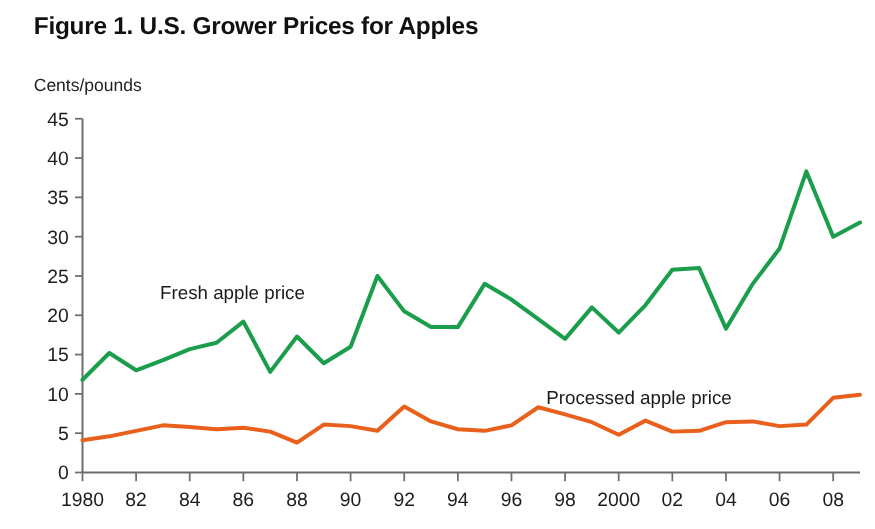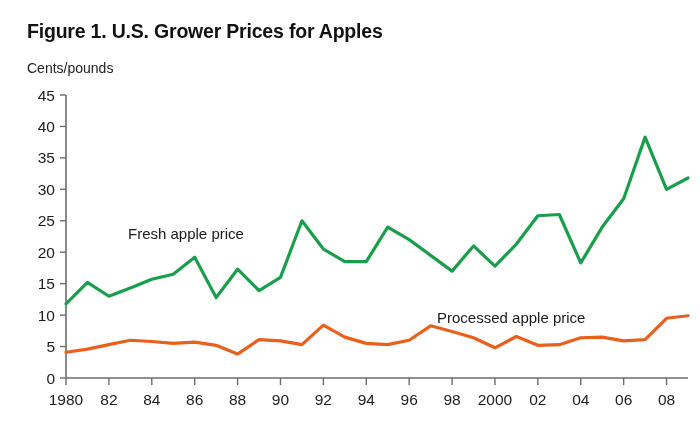--- a/index.html
+++ b/index.html
@@ -22,21 +22,20 @@
   }
   #figure-title {
     position: absolute;
     left: 27px;
     top: 10px;
     font-size: 19.5px;
     font-weight: bold;
     letter-spacing: -0.2px;
     color: #111111;
     white-space: nowrap;
-    margin-top: 10px;
   }
   #y-axis-label {
     position: absolute;
     left: 27px;
     top: 60px;
     font-size: 14px;
     color: #222222;
     white-space: nowrap;
     text-align: center;
   }

